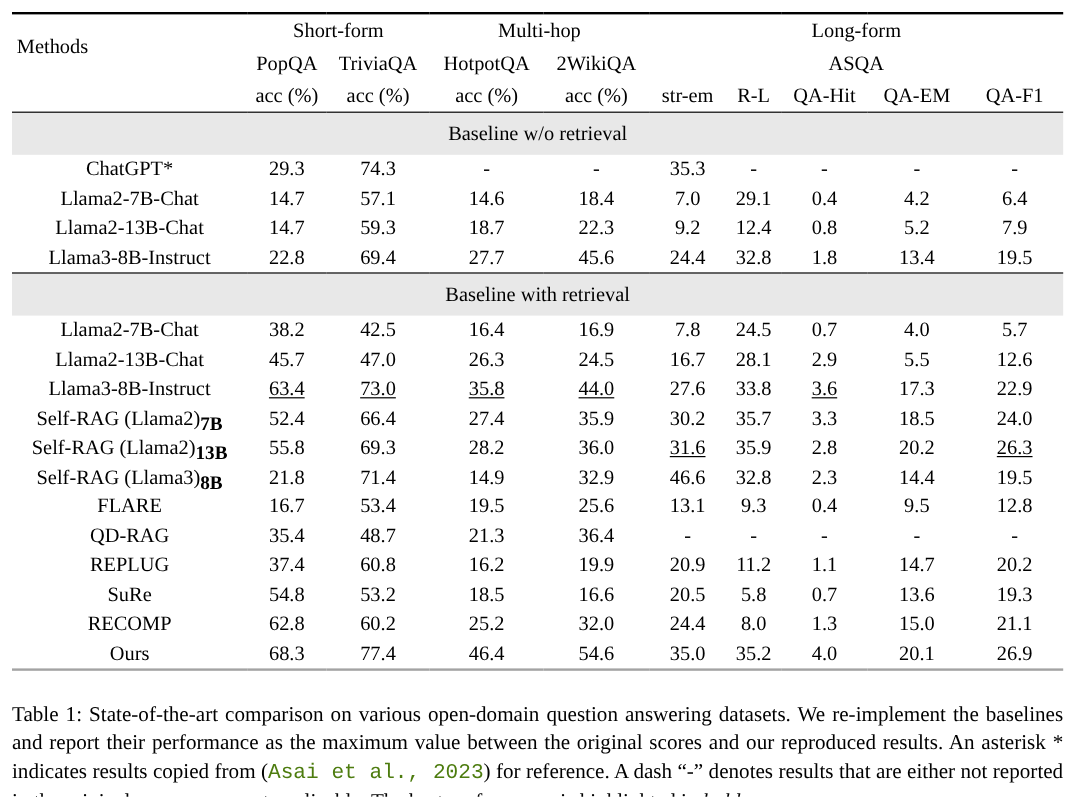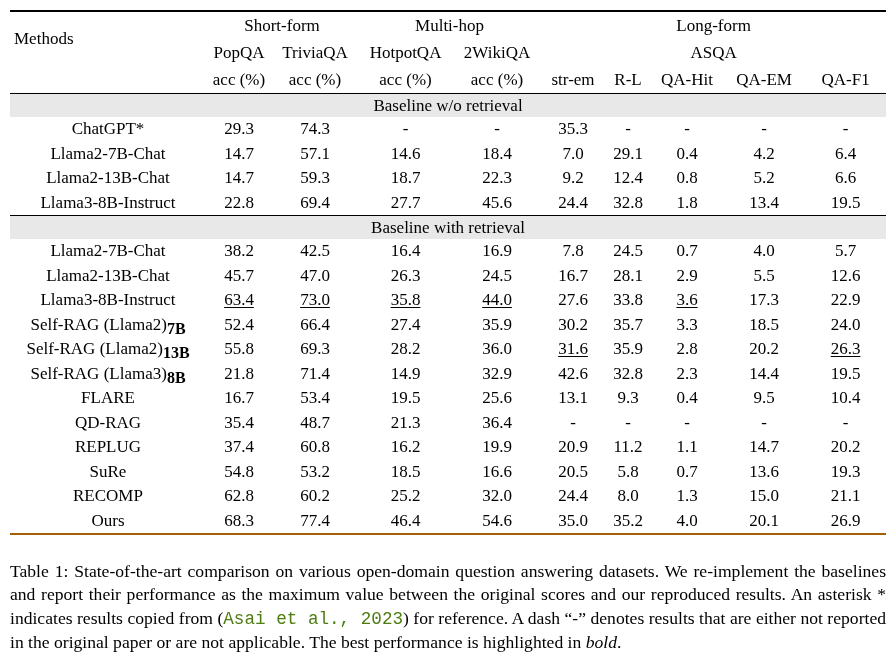--- a/index.html
+++ b/index.html
@@ -14,40 +14,40 @@
   }
   .page {
     width: 876px;
     padding: 10px 10px 0 10px;
   }
   table.results {
     width: 876px;
     border-collapse: collapse;
     table-layout: fixed;
     border-top: 2px solid #000;
-    border-bottom: 2px solid #a16207;
+    border-bottom: 2px solid #a3a3a3;
     font-size: 17px;
   }
   table.results th,
   table.results td {
     font-weight: normal;
     text-align: center;
     padding: 0;
     white-space: nowrap;
     overflow: visible;
   }
   thead th { height: 27px; vertical-align: middle; }
   thead th.methods-cell {
     text-align: left;
     padding-left: 4px;
     vertical-align: middle;
   }
   tbody td { height: 24.5px; vertical-align: middle; }
   tr.section-row td {
-    height: 23px;
+    height: 35px;
     background: #e8e8e8;
     border-top: 1px solid #000;
     text-align: center;
   }
   td.method {
     text-align: left;
     padding-left: 4px;
   }
   td.method sub {
     font-size: 16px;
@@ -142,21 +142,21 @@
         <tr>
           <td class="method">Llama2-13B-Chat</td>
           <td>14.7</td>
           <td>59.3</td>
           <td>18.7</td>
           <td>22.3</td>
           <td>9.2</td>
           <td>12.4</td>
           <td>0.8</td>
           <td>5.2</td>
-          <td>6.6</td>
+          <td>7.9</td>
         </tr>
         <tr>
           <td class="method">Llama3-8B-Instruct</td>
           <td>22.8</td>
           <td>69.4</td>
           <td>27.7</td>
           <td>45.6</td>
           <td>24.4</td>
           <td>32.8</td>
           <td>1.8</td>
@@ -225,37 +225,37 @@
           <td>2.8</td>
           <td class="best">20.2</td>
           <td class="second">26.3</td>
         </tr>
         <tr>
           <td class="method">Self-RAG (Llama3)<sub>8B</sub></td>
           <td>21.8</td>
           <td>71.4</td>
           <td>14.9</td>
           <td>32.9</td>
-          <td>42.6</td>
+          <td>46.6</td>
           <td>32.8</td>
           <td>2.3</td>
           <td>14.4</td>
           <td>19.5</td>
         </tr>
         <tr>
           <td class="method">FLARE</td>
           <td>16.7</td>
           <td>53.4</td>
           <td>19.5</td>
           <td>25.6</td>
           <td>13.1</td>
           <td>9.3</td>
           <td>0.4</td>
           <td>9.5</td>
-          <td>10.4</td>
+          <td>12.8</td>
         </tr>
         <tr>
           <td class="method">QD-RAG</td>
           <td>35.4</td>
           <td>48.7</td>
           <td>21.3</td>
           <td>36.4</td>
           <td>-</td>
           <td>-</td>
           <td>-</td>

